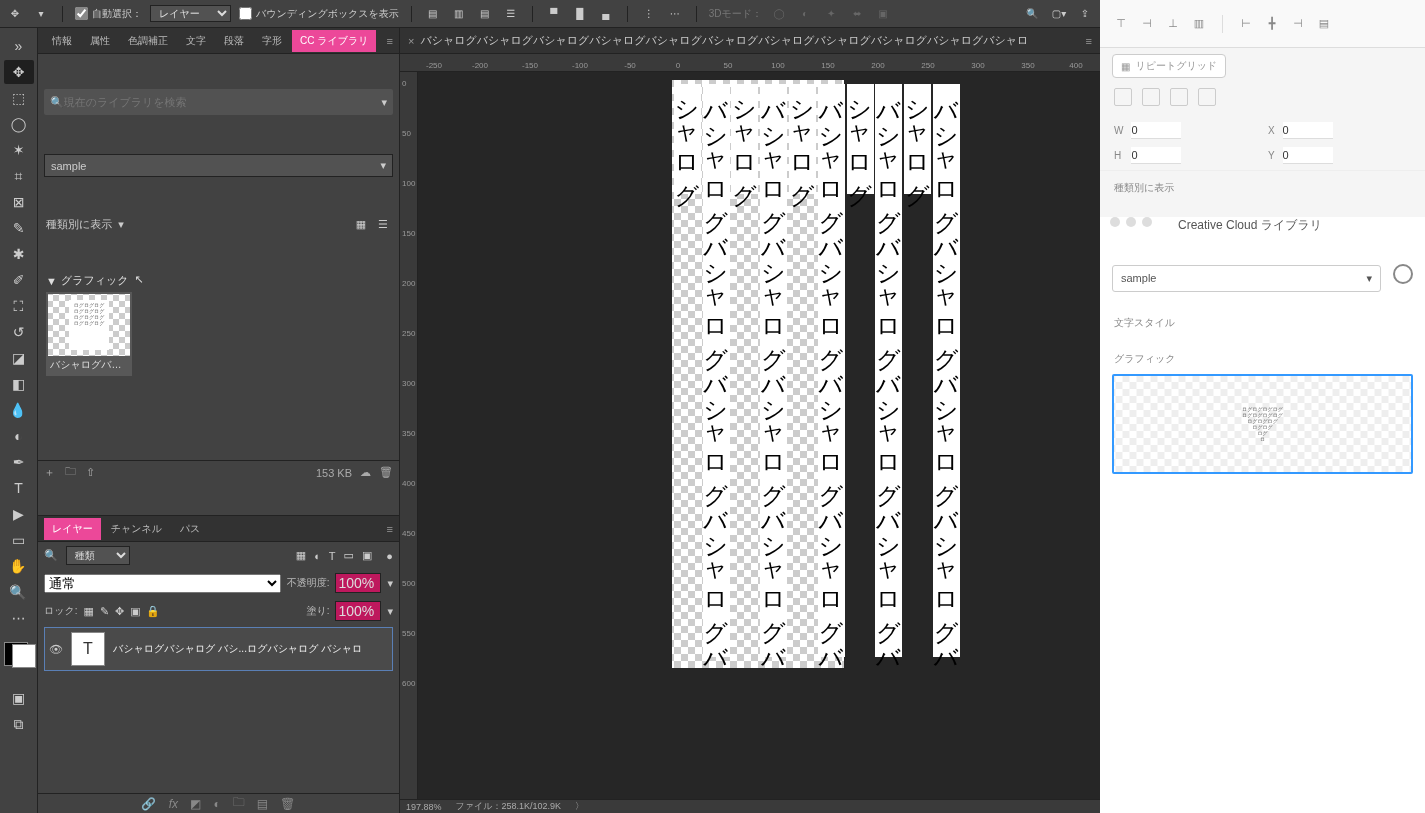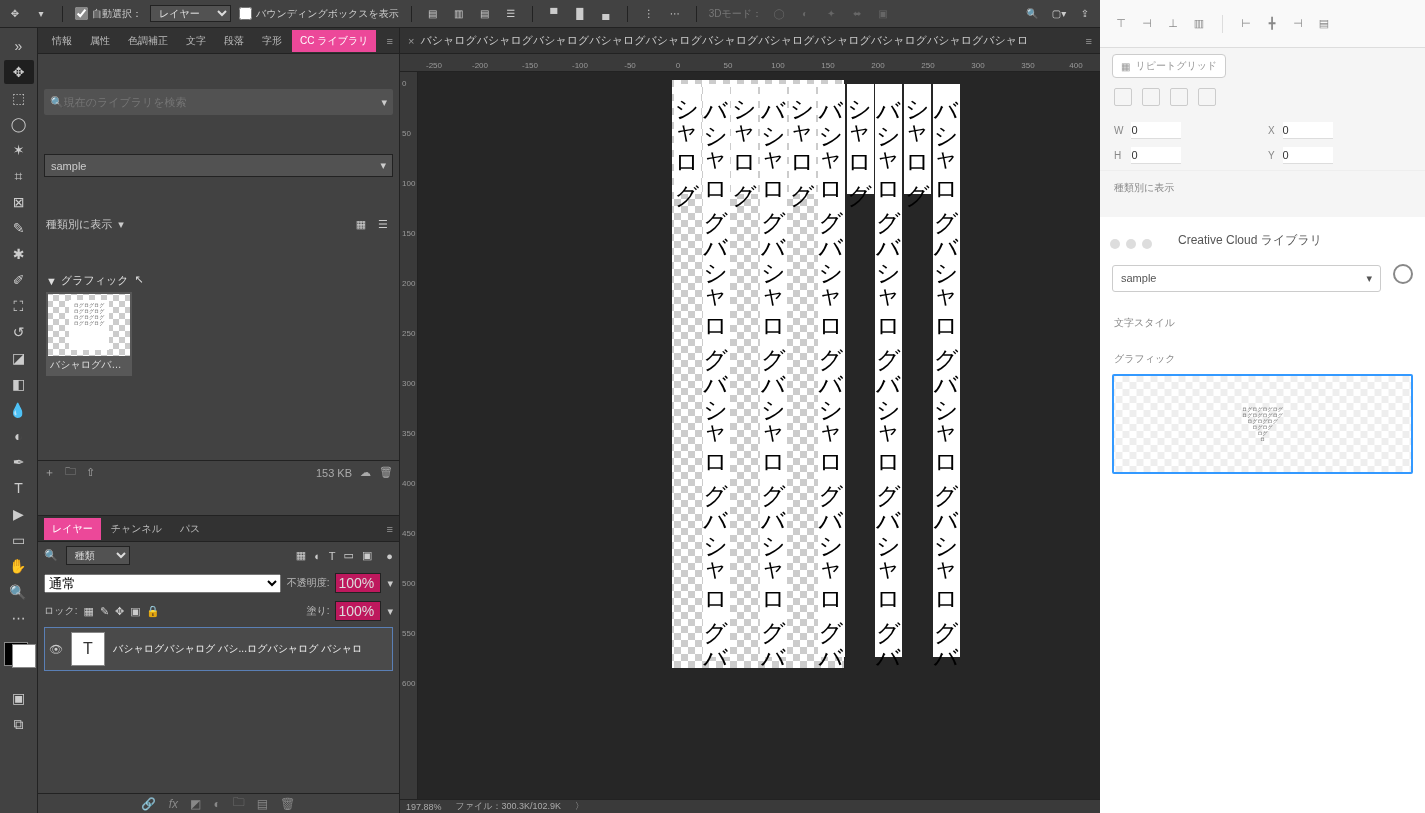--- a/index.html
+++ b/index.html
@@ -81,21 +81,21 @@
 .xd-btn{ border:1px solid #ccc; background:#fff; border-radius:4px; padding:4px 8px; font-size:10px; color:#999; display:flex; align-items:center; gap:5px; margin:6px 0 6px 12px; width:fit-content;}
 .xd-row-icons{ display:flex; gap:10px; padding:4px 14px 10px;}
 .xd-row-icons .ic{width:18px;height:18px; border:1px solid #ccc; border-radius:2px;}
 .xd-fields{ padding:6px 14px; display:grid; grid-template-columns:auto 1fr auto 1fr; gap:8px 8px; align-items:center; font-size:10px; color:#888;}
 .xd-fields input{ border:none; border-bottom:1px solid #ddd; width:50px; font-size:11px; color:#333; padding:2px 0;}
 .xd-section{ padding:10px 14px; font-size:10px; color:#888; border-top:1px solid #eee; display:flex; align-items:center; justify-content:space-between;}
 .toggle{ width:30px; height:16px; background:#ddd; border-radius:8px; position:relative;}
 .toggle::after{content:""; position:absolute; width:12px;height:12px;background:#fff;border-radius:50%; top:2px; left:2px; box-shadow:0 1px 2px rgba(0,0,0,.3);}
 
 .cc-panel{ margin-top:12px; background:#fff; flex:1; display:flex; flex-direction:column;}
-.cc-head{ height:32px; display:flex; align-items:flex-end; padding:0 10px; gap:6px; font-size:12px; color:#555;}
+.cc-head{ height:32px; display:flex; align-items:flex-start; padding:0 10px; gap:6px; font-size:12px; color:#555;}
 .traffic{ width:10px;height:10px;border-radius:50%; background:#ddd;}
 .cc-select{ margin:16px 12px 6px; border:1px solid #ccc; border-radius:3px; padding:6px 8px; display:flex; justify-content:space-between; font-size:11px; color:#555;}
 .cc-cat{ padding:18px 14px 4px; font-size:10px; color:#888;}
 .cc-thumb{ margin:4px 12px; border:2px solid #3399ff; border-radius:2px; height:100px; background:repeating-conic-gradient(#eee 0% 25%, #fff 0% 50%) 50% / 14px 14px; display:flex; align-items:center; justify-content:center;}
 .cc-thumb .inner{ font-size:5px; line-height:6px; color:#555; text-align:center; width:60px;}
 .cloud-ic{ width:20px;height:20px; border:2px solid #888; border-radius:50%; margin-left:auto;}
 </style>
 </head>
 <body>
 
@@ -326,21 +326,21 @@
               <div class="col"><span>バシャログバシャログバシャログバシャログバシャログ</span></div>
               <div class="col"><span>バシャログバシャログバシャログバシャログバシャログ</span></div>
               <div class="col"><span>バシャログバシャログバシャログバシャログバシャログ</span></div>
               <div class="col"><span>バシャログバシャログバシャログバシャログバシャログ</span></div>
             </div>
           </div>
         </div>
       </div>
       <div class="status-bar">
         <span>197.88%</span>
-        <span>ファイル：300.3K/102.9K</span>
+        <span>ファイル：258.1K/102.9K</span>
         <span>〉</span>
       </div>
     </div>
   </div>
 </div>
 
 <div class="right-app">
   <div class="xd-top">
     <span class="icon">⊤</span>
     <span class="icon">⊣</span>

